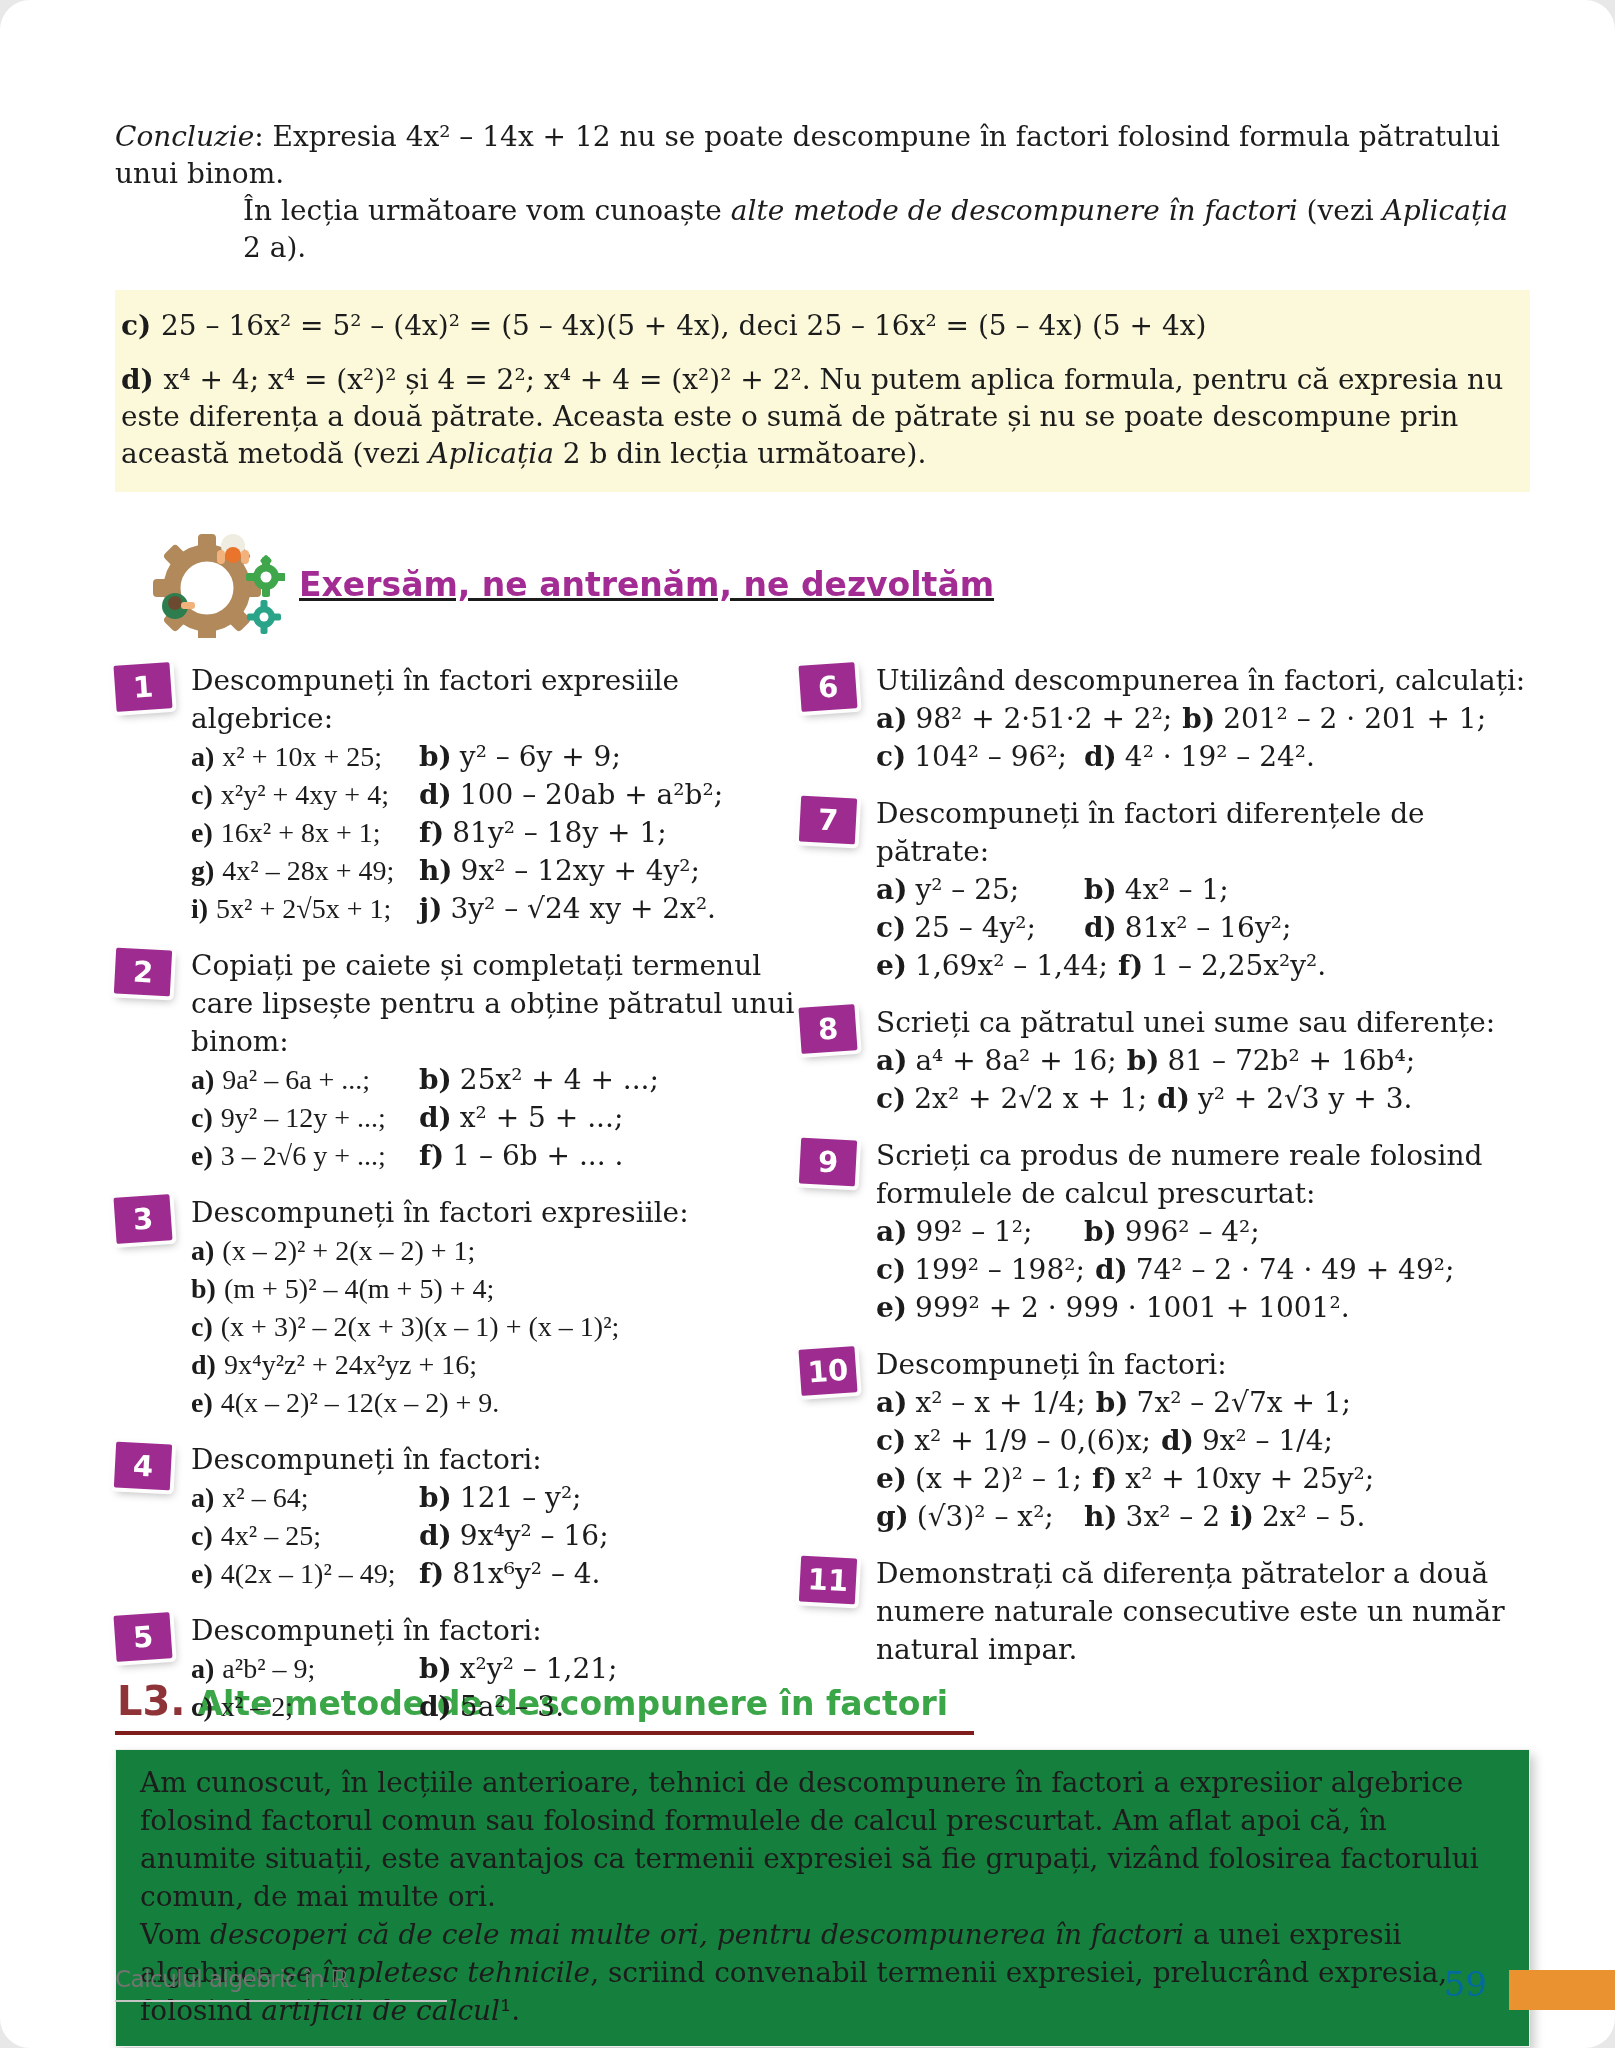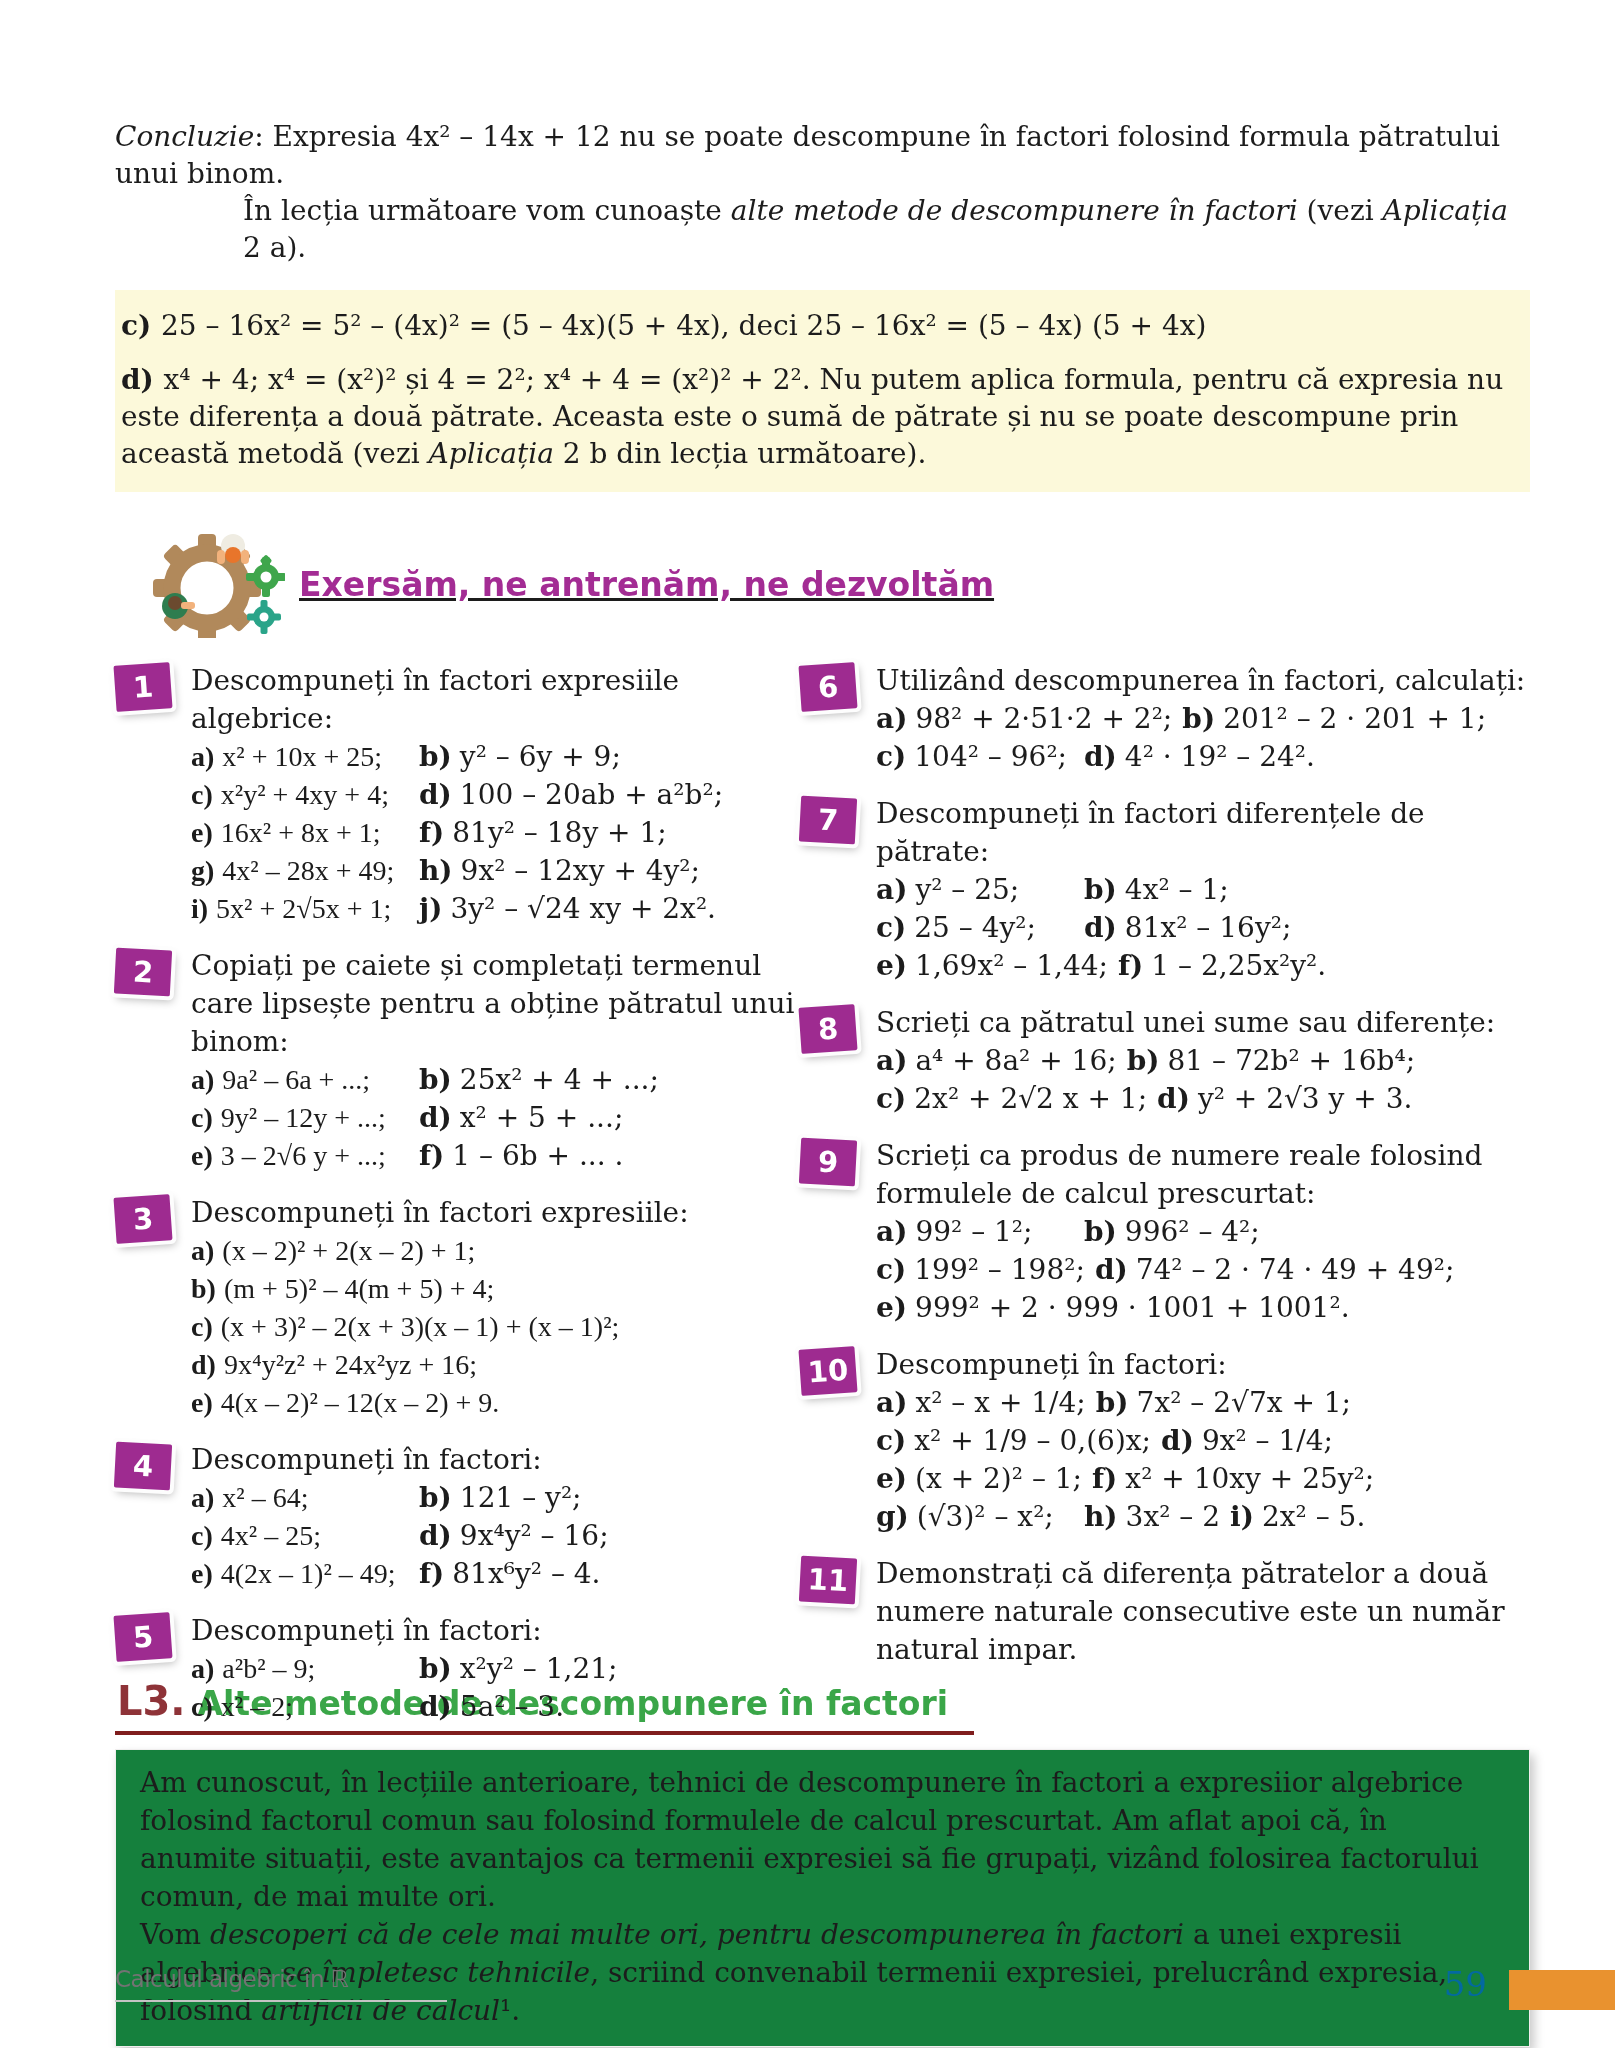--- a/index.html
+++ b/index.html
@@ -5,20 +5,21 @@
   html,body{margin:0;padding:0;background:#e8e8e8;}
   .page{
     position:relative;
     width:1615px;height:2048px;
     background:#ffffff;
     box-sizing:border-box;
     padding:118px 85px 0 115px;
     overflow:hidden;
     color:#1c1c1c;
     font-family:"DejaVu Serif","Liberation Serif",serif;
+    border-radius:30px;
   }
   
   .conclusion{font-size:28px;line-height:37px;}
   .conclusion .line2{padding-left:128px;}
   
   .note-box{
     margin-top:24px;
     background:#fcf9da;
     padding:17px 22px 20px 6px;
     font-size:28px;line-height:37px;

